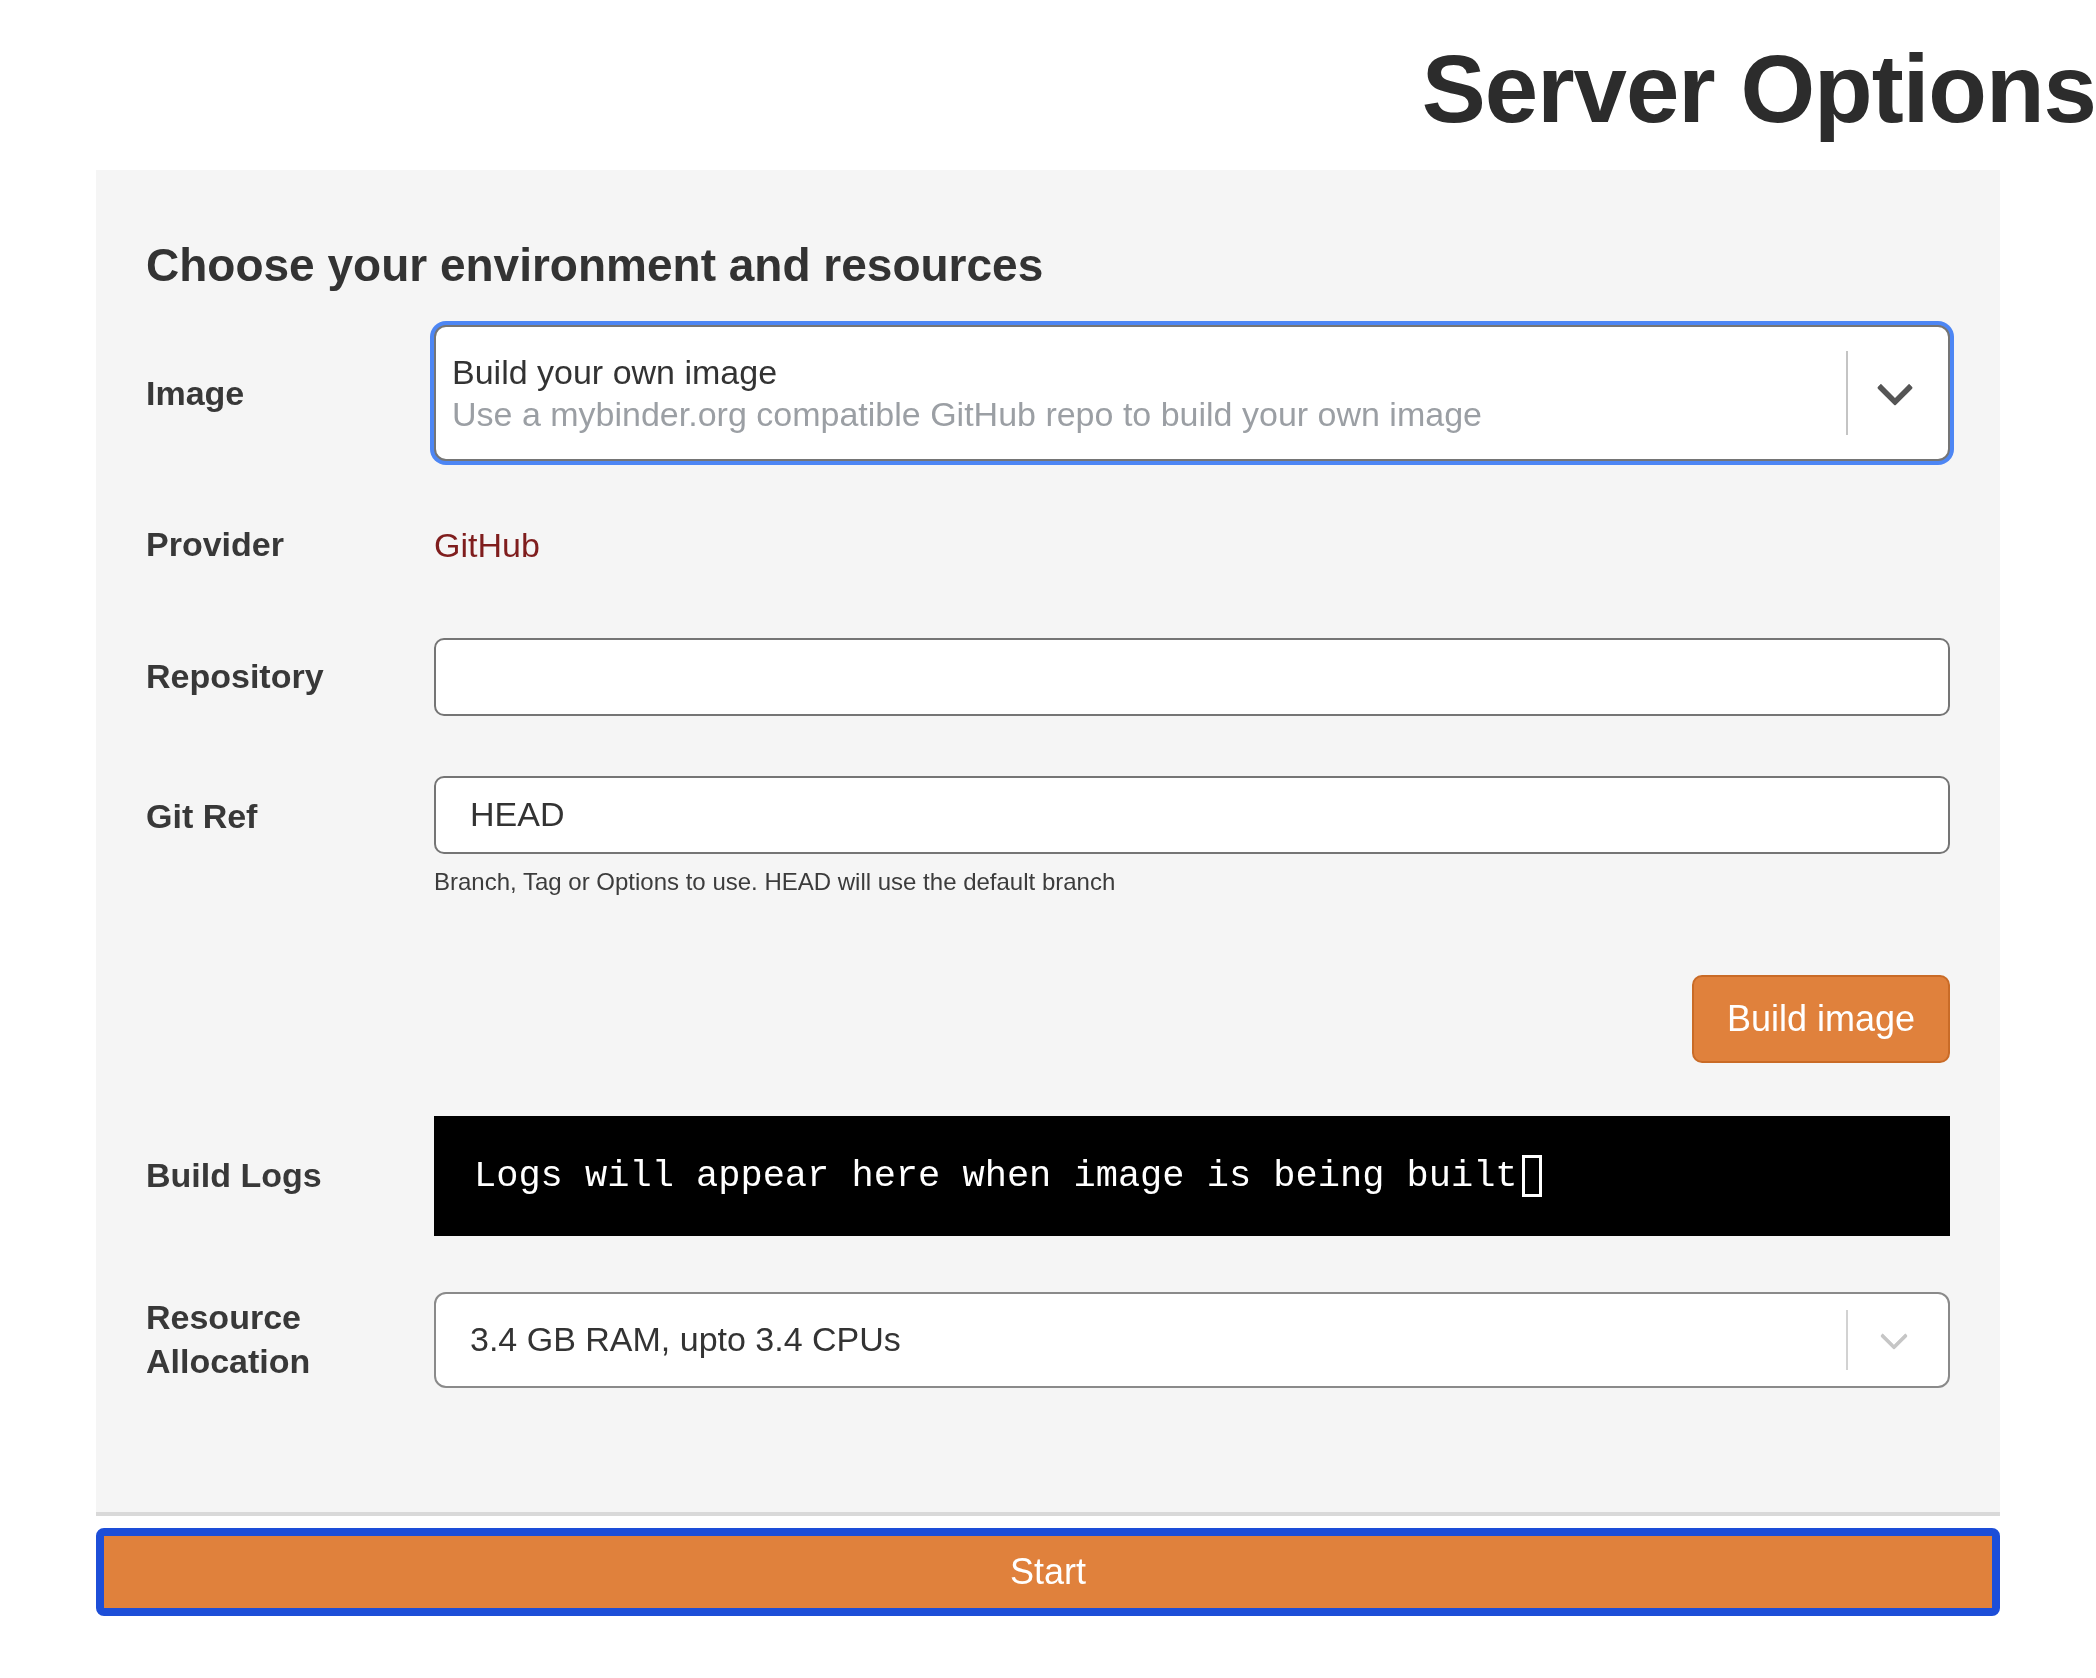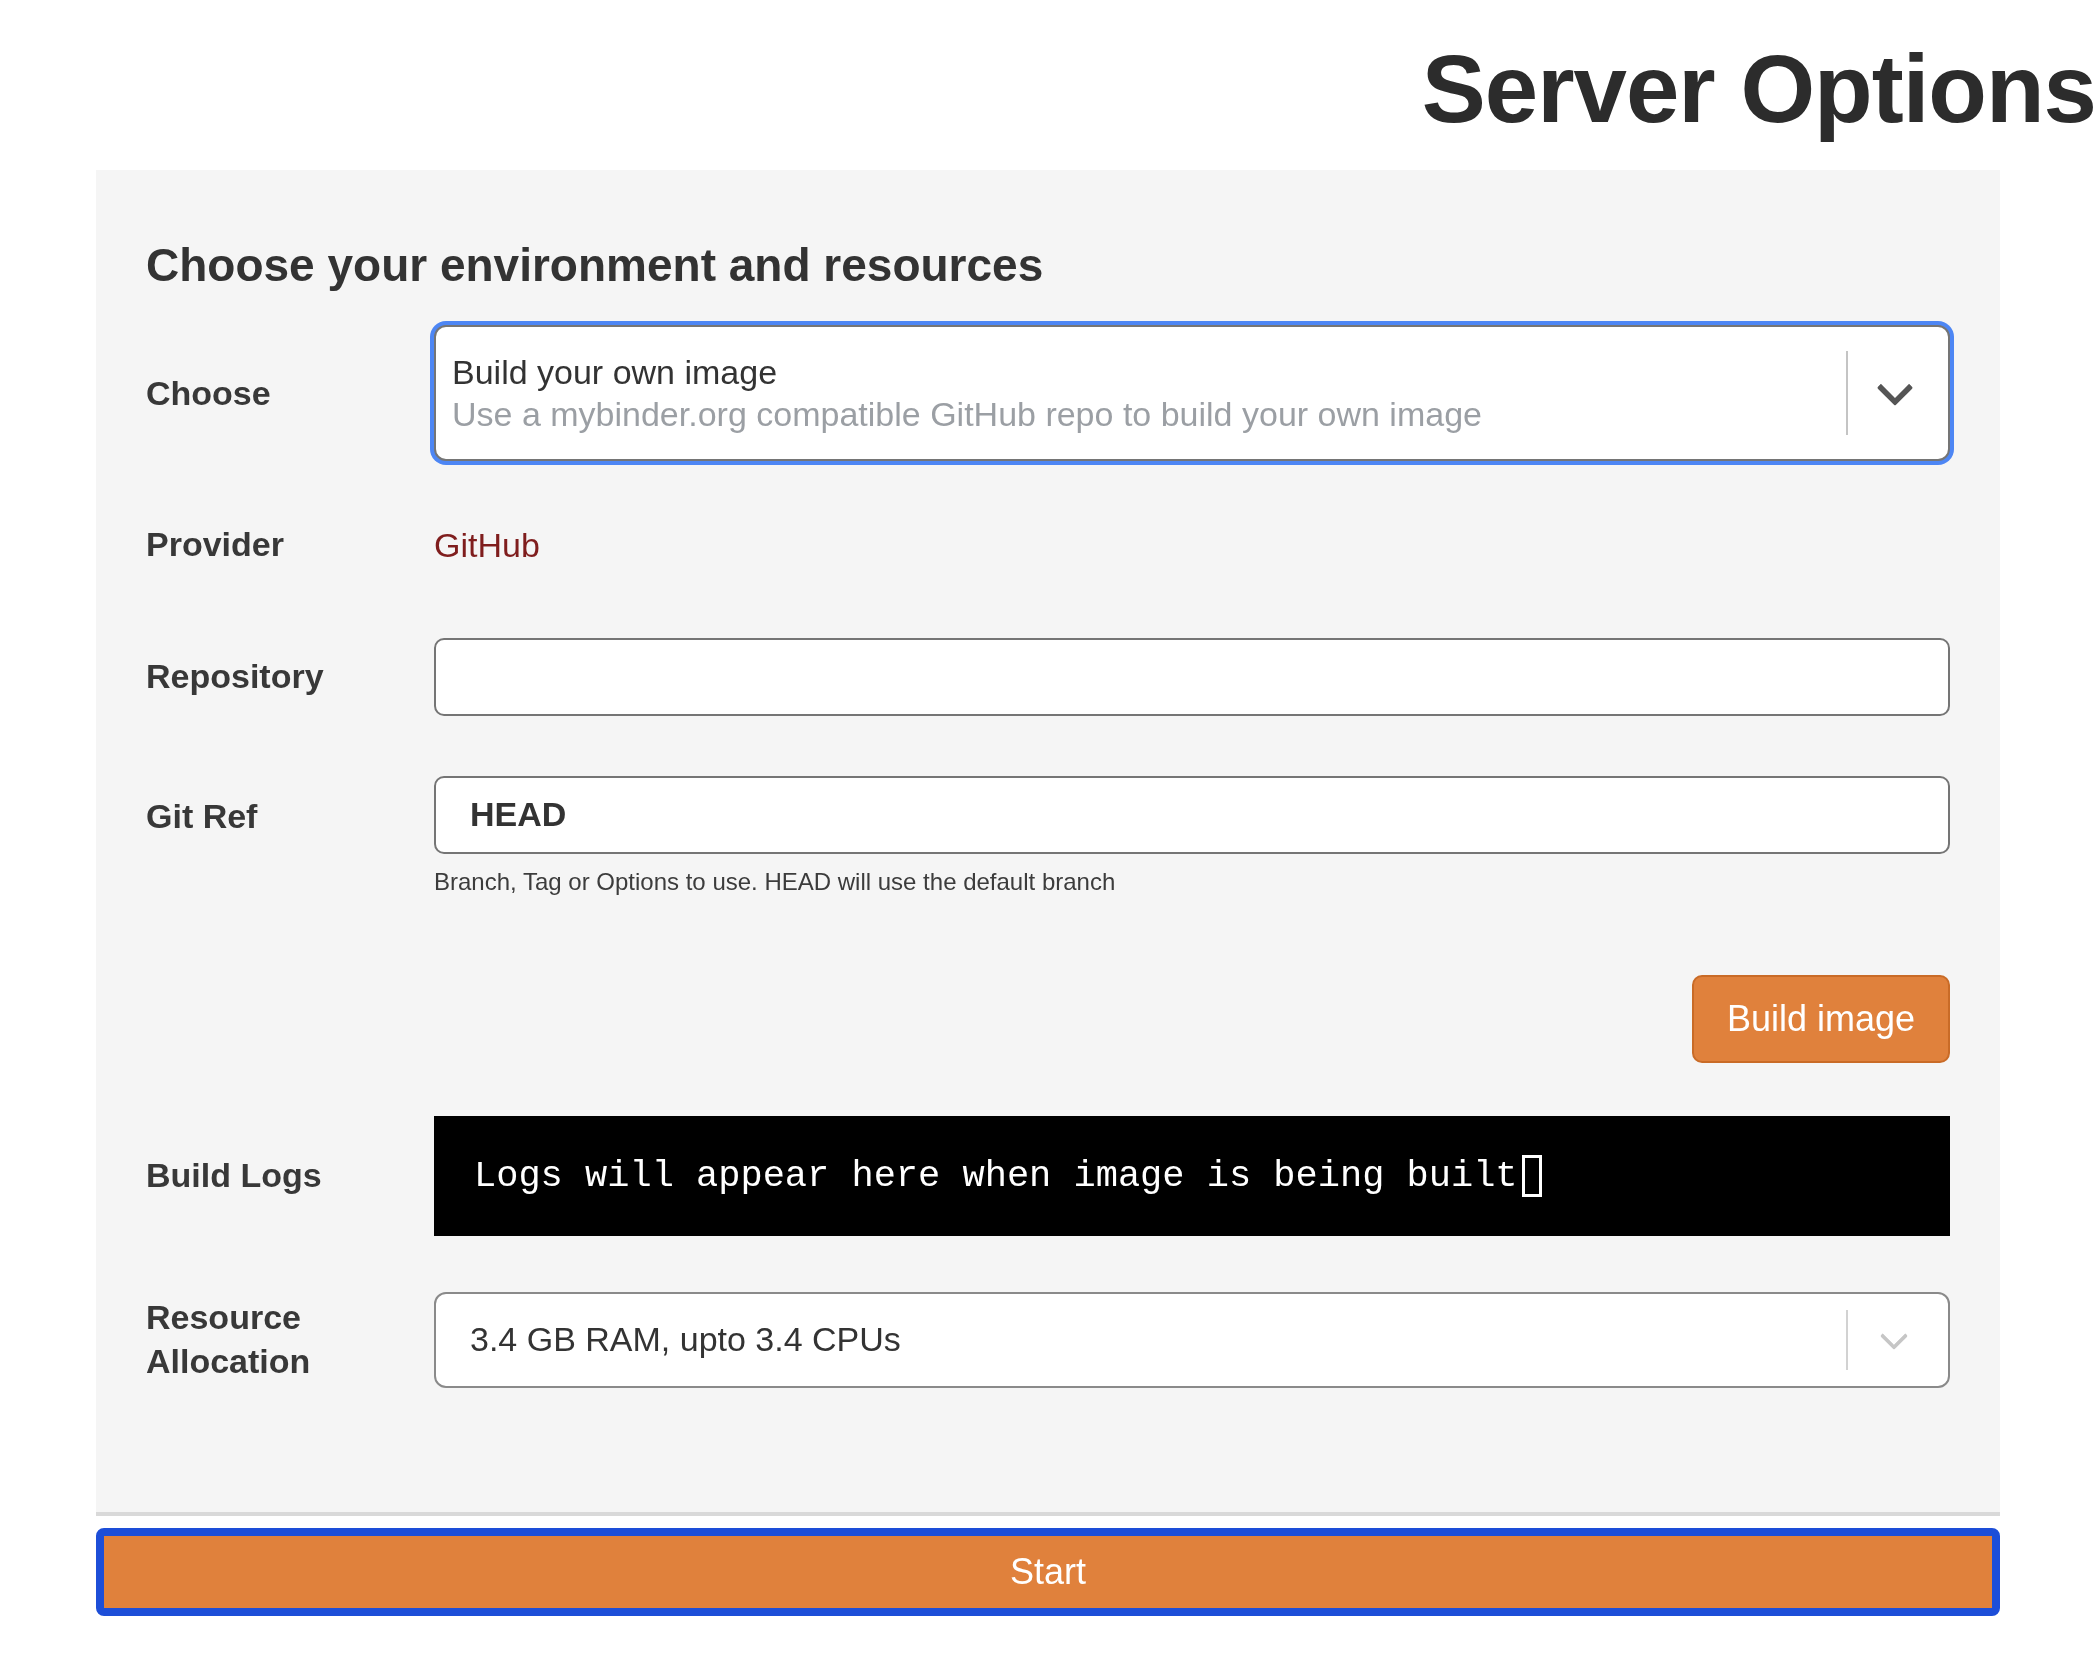--- a/index.html
+++ b/index.html
@@ -106,21 +106,20 @@
     width: 100%;
     height: 78px;
     background: #fff;
     border: 2px solid #757575;
     border-radius: 10px;
     font-family: "Liberation Sans", sans-serif;
     font-size: 34px;
     color: #333;
     padding: 0 30px 0 34px;
     outline: none;
-    font-weight: bold;
   }
 
   .row-gitref { margin-top: 60px; align-items: flex-start; }
   .row-gitref .row-label { height: 82px; display: flex; align-items: center; }
   .field-help {
     margin-top: 14px;
     font-size: 24px;
     color: #3c3c3c;
   }
 
@@ -189,21 +188,21 @@
 
 <div class="page">
 
   <h1 class="page-title">Server Options</h1>
 
   <div class="panel">
 
     <h2 class="section-heading">Choose your environment and resources</h2>
 
     <div class="row row-image">
-      <div class="row-label">Choose</div>
+      <div class="row-label">Image</div>
       <div class="row-field">
         <div class="select-box select-image">
           <div class="opt-title">Build your own image</div>
           <div class="opt-desc">Use a mybinder.org compatible GitHub repo to build your own image</div>
           <span class="select-divider"></span>
           <span class="chevron"></span>
         </div>
       </div>
     </div>
 

